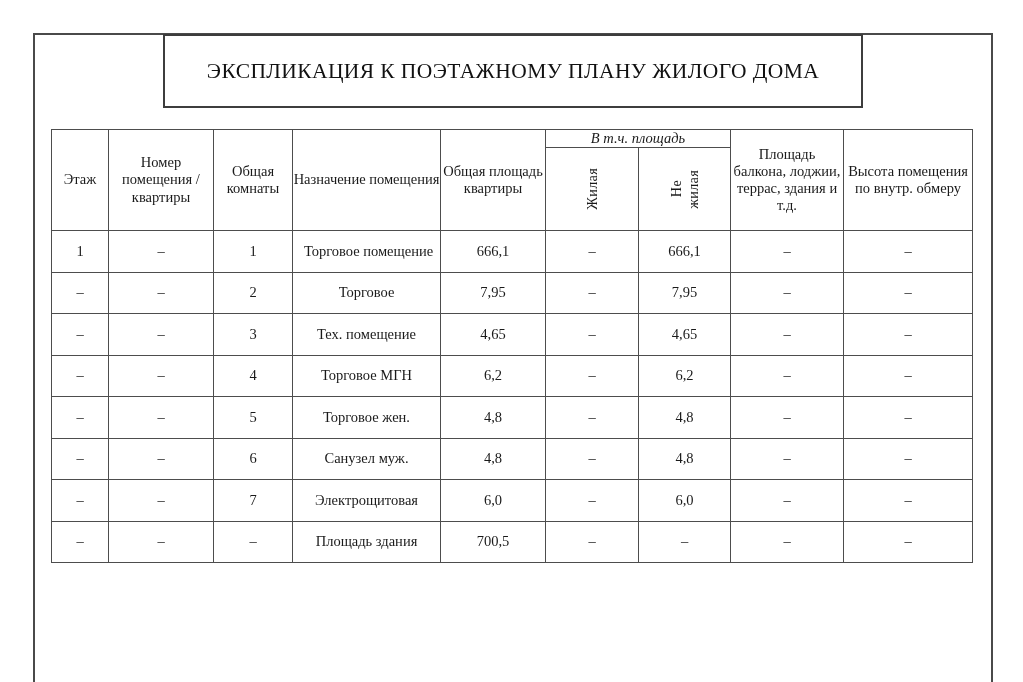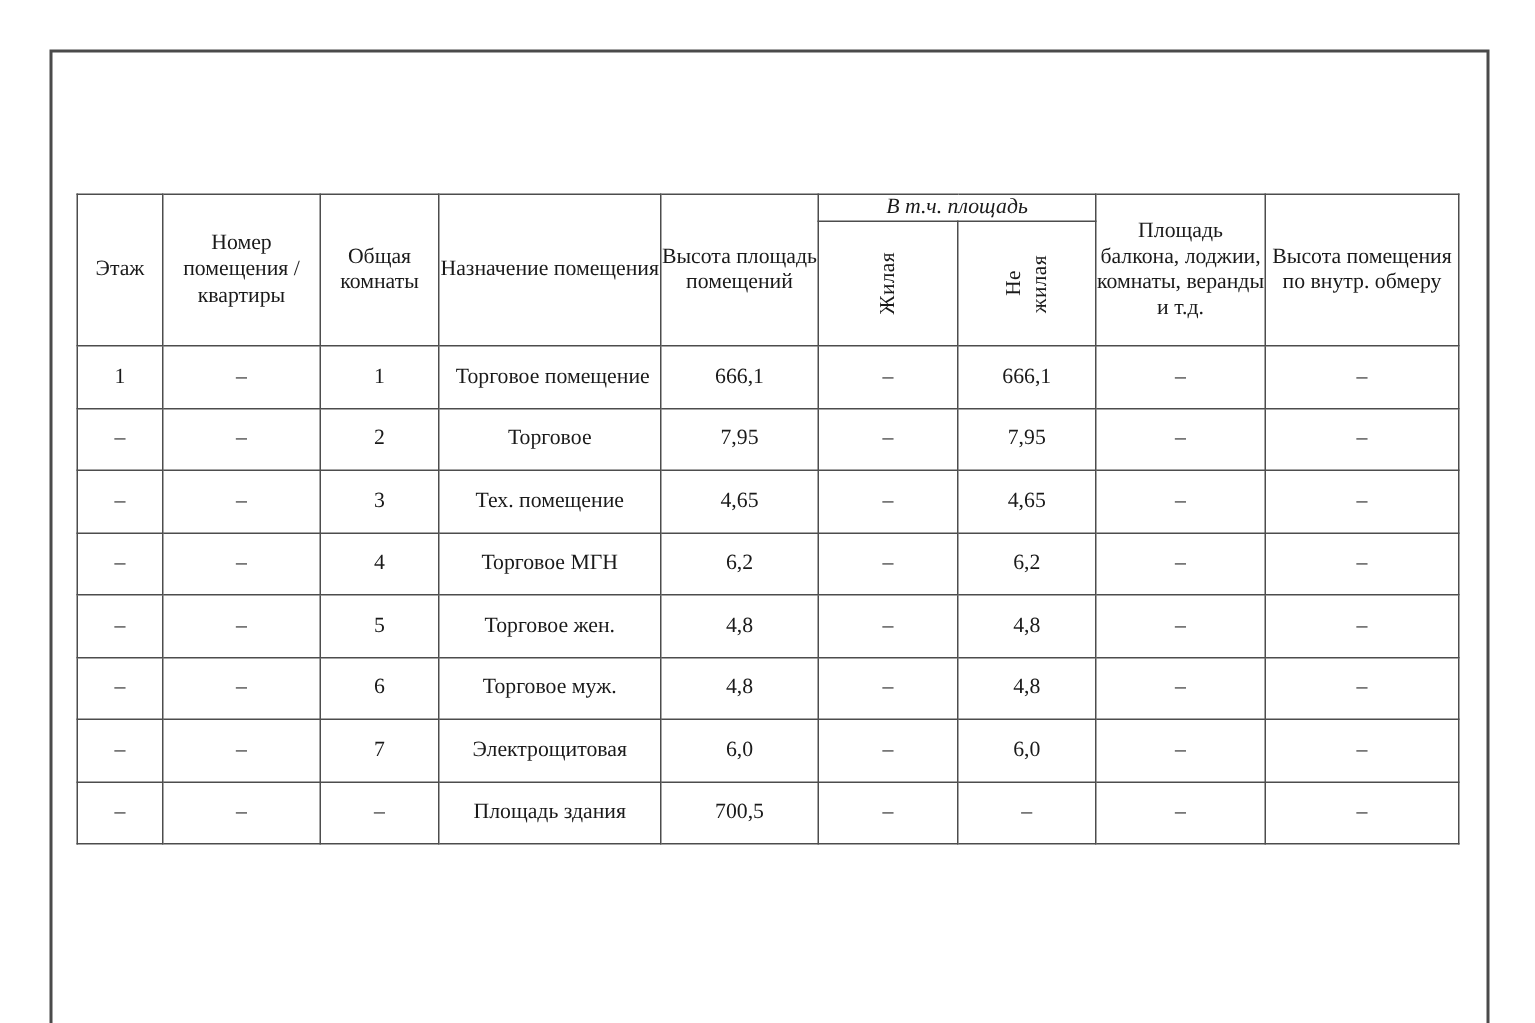--- a/index.html
+++ b/index.html
@@ -134,43 +134,46 @@
   }
   .num { font-size: 14.8px; }
 </style>
 </head>
 <body>
 
 <div id="page">
 
   <div id="page-border"></div>
 
+  <div id="title-box">
+    <div id="title-text">ЭКСПЛИКАЦИЯ К ПОЭТАЖНОМУ ПЛАНУ ЖИЛОГО ДОМА</div>
+  </div>
 
   <div id="table-wrap">
     <table class="exp">
       <colgroup>
         <col style="width:57px">
         <col style="width:105px">
         <col style="width:79px">
         <col style="width:148px">
         <col style="width:105px">
         <col style="width:93px">
         <col style="width:92px">
         <col style="width:113px">
         <col style="width:129px">
       </colgroup>
       <thead>
         <tr>
           <th class="hcell" rowspan="2">Этаж</th>
           <th class="hcell" rowspan="2">Номер помещения /квартиры</th>
           <th class="hcell" rowspan="2">Общая комнаты</th>
           <th class="hcell" rowspan="2">Назначение помещения</th>
-          <th class="hcell" rowspan="2">Высота площадь помещений</th>
+          <th class="hcell" rowspan="2">Общая площадь квартиры</th>
           <th class="hcell-span" colspan="2">В т.ч. площадь</th>
-          <th class="hcell" rowspan="2">Площадь балкона, лоджии, комнаты, веранды и т.д.</th>
+          <th class="hcell" rowspan="2">Площадь балкона, лоджии, террас, здания и т.д.</th>
           <th class="hcell" rowspan="2">Высота помещения по внутр. обмеру</th>
         </tr>
         <tr>
           <th class="rot-cell">
             <div class="rot-inner">
               <span class="rot">Жилая</span>
             </div>
           </th>
           <th class="rot-cell">
             <div class="rot-inner">
@@ -233,21 +236,21 @@
             <td class="num">4,8</td>
             <td class="dash">–</td>
             <td class="num">4,8</td>
             <td class="dash">–</td>
             <td class="dash">–</td>
           </tr>
           <tr class="drow">
             <td class="dash">–</td>
             <td class="dash">–</td>
             <td class="b">6</td>
-            <td class="name-cell">Торговое муж.</td>
+            <td class="name-cell">Санузел муж.</td>
             <td class="num">4,8</td>
             <td class="dash">–</td>
             <td class="num">4,8</td>
             <td class="dash">–</td>
             <td class="dash">–</td>
           </tr>
           <tr class="drow">
             <td class="dash">–</td>
             <td class="dash">–</td>
             <td class="b">7</td>

